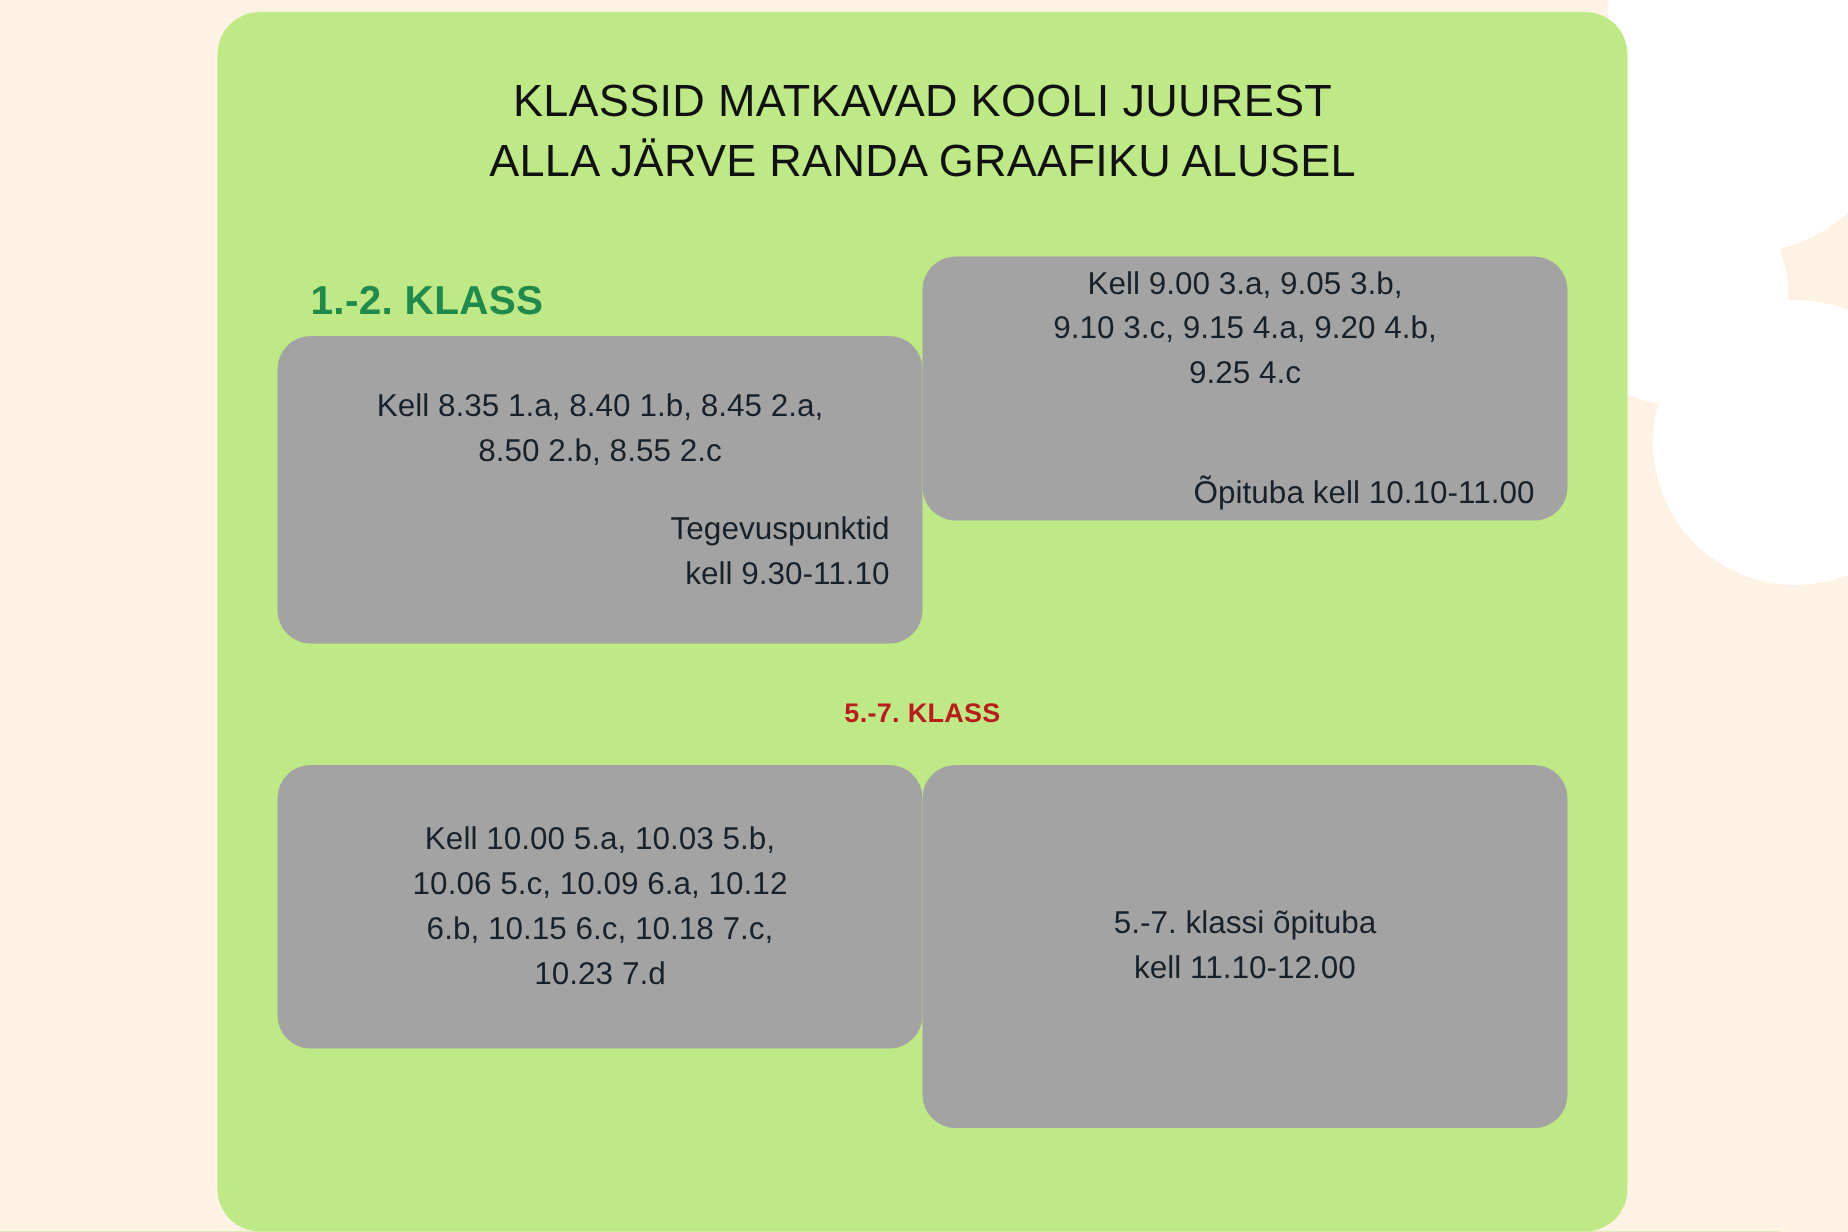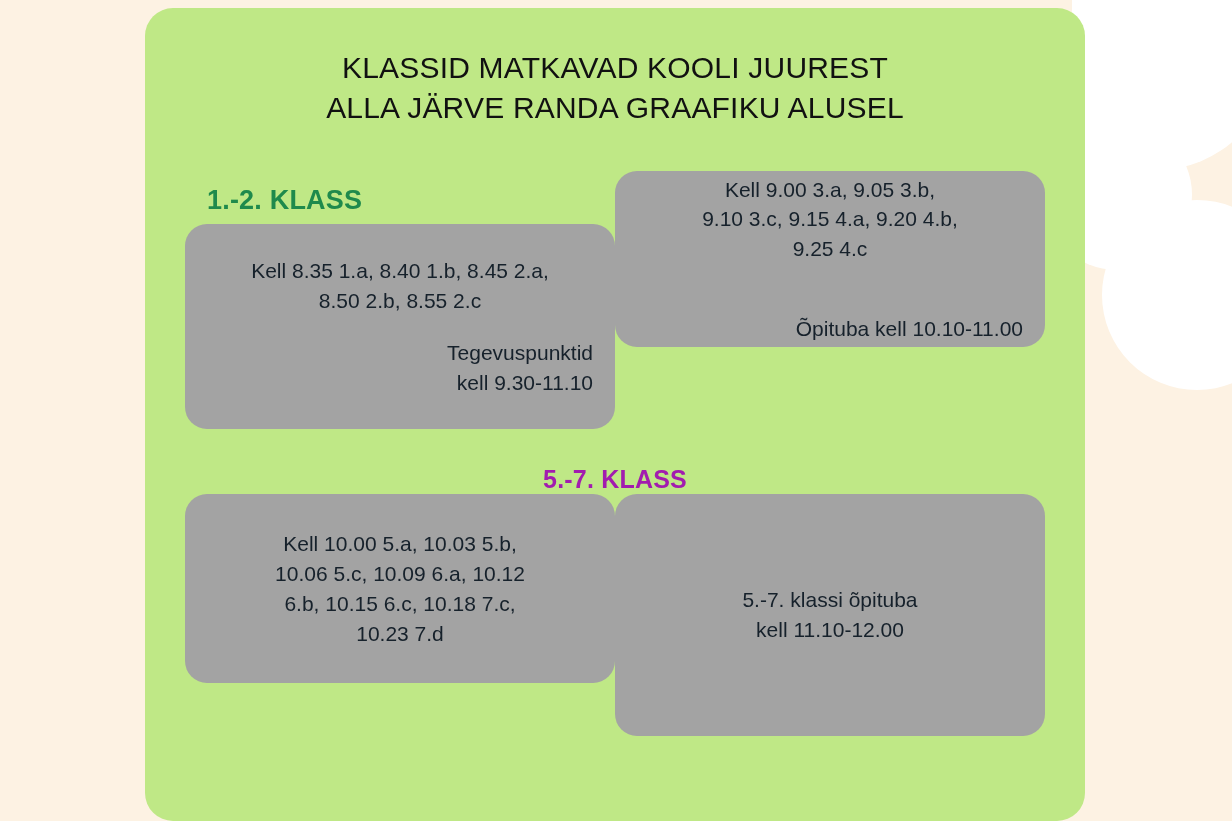--- a/index.html
+++ b/index.html
@@ -99,24 +99,24 @@
     margin: 14px 0 8px 0;
     letter-spacing: 0.2px;
   }
   .heading-left {
     text-align: left;
     padding-left: 22px;
   }
   .heading-center-row {
     text-align: center;
     width: 100%;
-    margin: 36px 0 0 0;
-    color: #a21caf;
+    margin: 36px 0 24px 0;
+    color: #b91c1c;
     font-weight: bold;
-    font-size: 25px;
+    font-size: 18px;
     letter-spacing: 0.2px;
   }
 
   .card {
     background: #a3a3a3;
     border-radius: 22px;
     box-sizing: border-box;
     padding: 24px 22px;
     color: #16212b;
     font-size: 21px;

